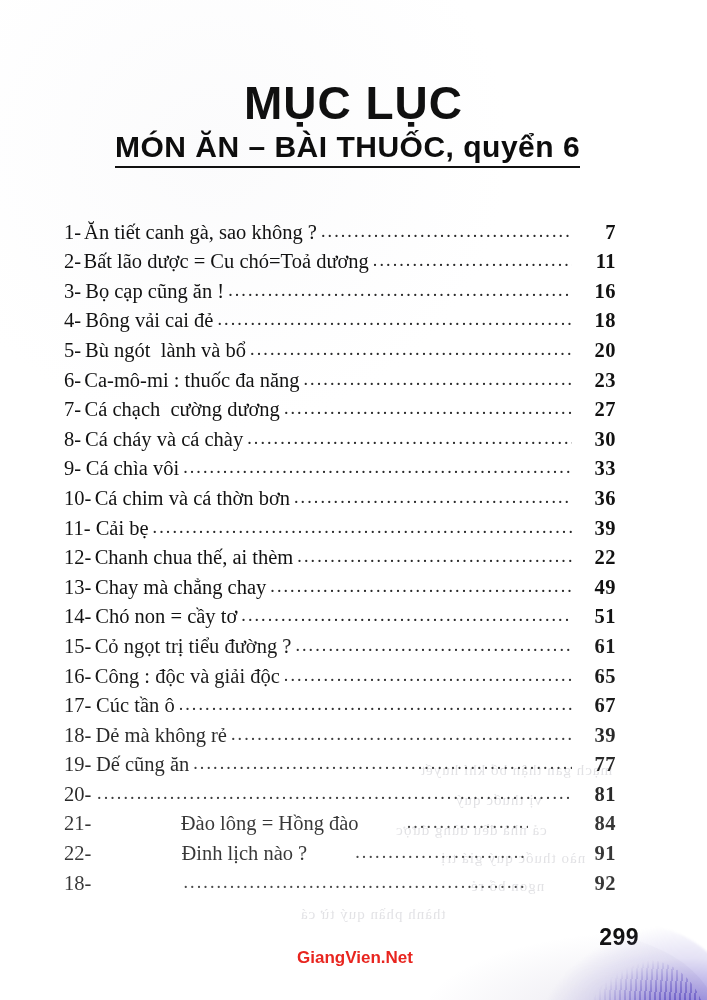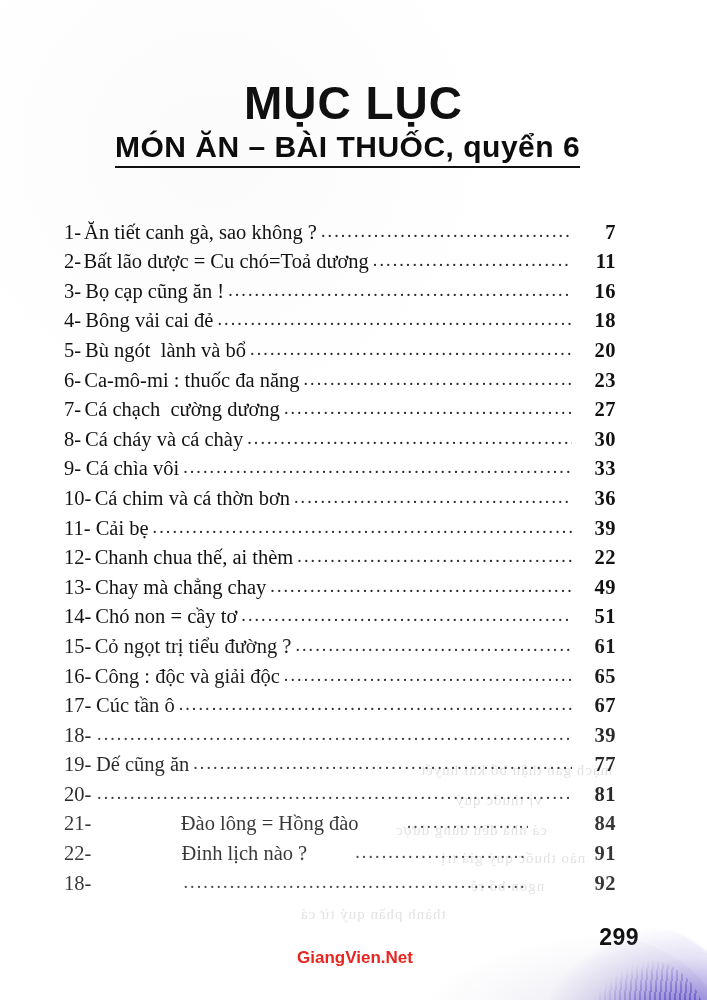--- a/index.html
+++ b/index.html
@@ -314,20 +314,21 @@
       <div class="toc-row f1">
         <span class="toc-num">17-</span>
         <span style="width:7px"></span>
         <span class="toc-title">Cúc tần ô</span>
         <span class="toc-dots">........................................................................................</span>
         <span class="toc-page">67</span>
       </div>
       <div class="toc-row f2">
         <span class="toc-num">18-</span>
         <span style="width:7px"></span>
+        <span class="toc-title">Dẻ mà không rẻ</span>
         <span class="toc-dots">........................................................................................</span>
         <span class="toc-page">39</span>
       </div>
       <div class="toc-row f2">
         <span class="toc-num">19-</span>
         <span style="width:7px"></span>
         <span class="toc-title">Dế cũng ăn</span>
         <span class="toc-dots">........................................................................................</span>
         <span class="toc-page">77</span>
       </div>

